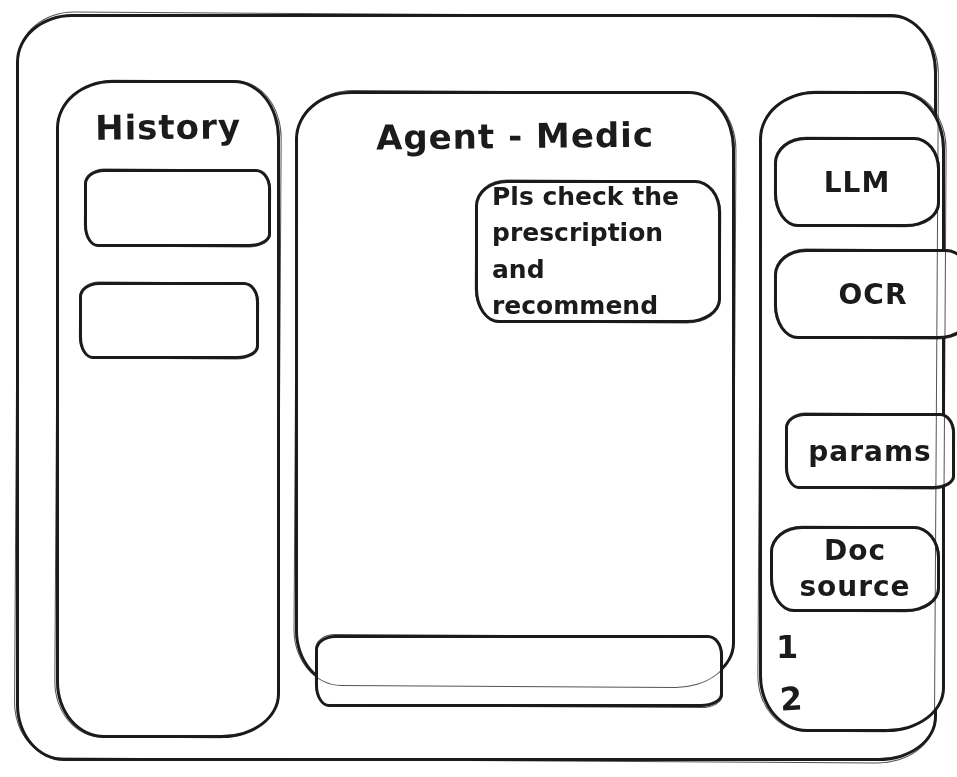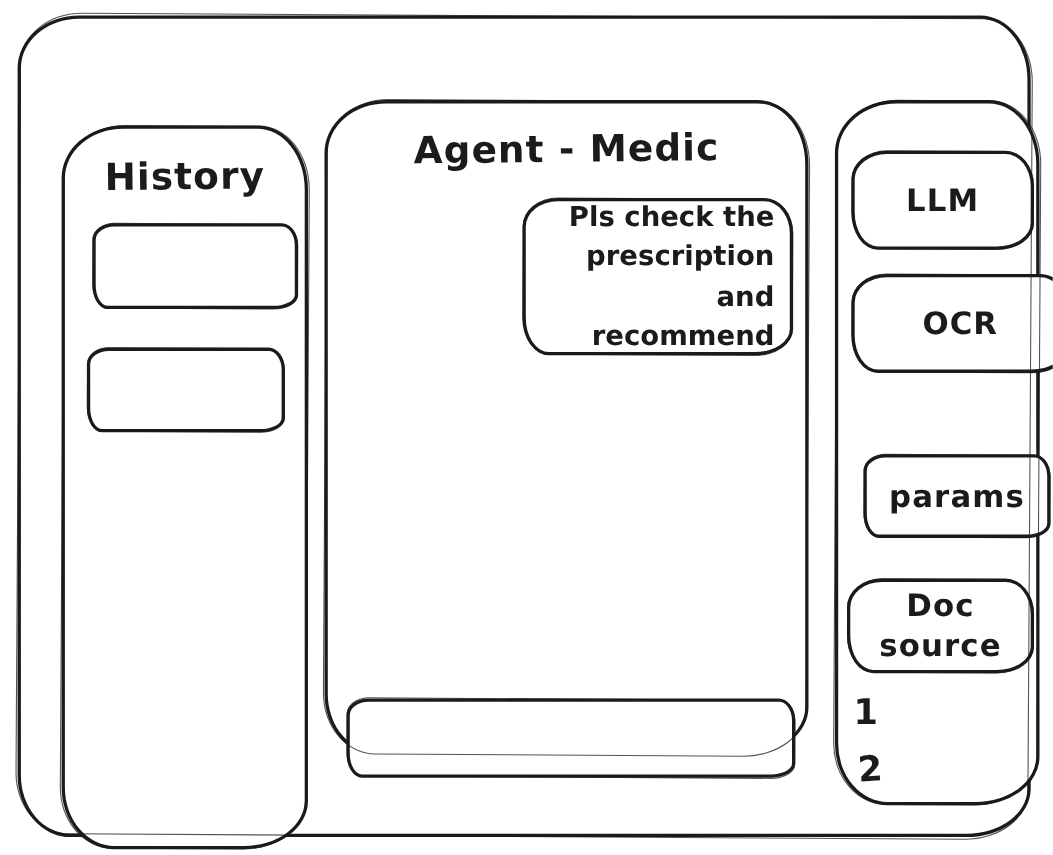--- a/index.html
+++ b/index.html
@@ -38,21 +38,21 @@
     text-align:center;
     font-size:34px;
     font-weight:600;
     letter-spacing:1px;
     transform:rotate(-.6deg);
   }
   .bubble{
     display:flex;
     align-items:center;
     justify-content:center;
-    text-align:right;
+    text-align:left;
     font-size:25px;
     font-weight:600;
     line-height:1.45;
     padding:10px 14px;
   }
   button.sk{
     display:flex;
     align-items:center;
     justify-content:center;
     font-family:inherit;
@@ -64,21 +64,21 @@
   }
   .num{
     position:absolute;
     font-size:32px;
     font-weight:600;
   }
 
   
   #frame{left:16px;top:14px;width:921px;height:747px;}
 
-  #history{left:37px;top:63px;width:224px;height:658px;margin-top:34px;}
+  #history{left:37px;top:63px;width:224px;height:658px;}
   #history .panel-title{top:24px;}
   #hist-item-1{left:25px;top:86px;width:187px;height:78px;}
   #hist-item-2{left:20px;top:199px;width:180px;height:77px;}
 
   #chat{left:276px;top:74px;width:440px;height:596px;}
   #chat .panel-title{top:22px;}
   #user-bubble{left:177px;top:86px;width:246px;height:143px;}
   #assistant-bubble{left:7px;top:263px;width:262px;height:220px;border-radius:44px 38px 46px 36px / 40px 46px 36px 44px;}
   #chat-input{left:17px;top:541px;width:408px;height:72px;}
 

